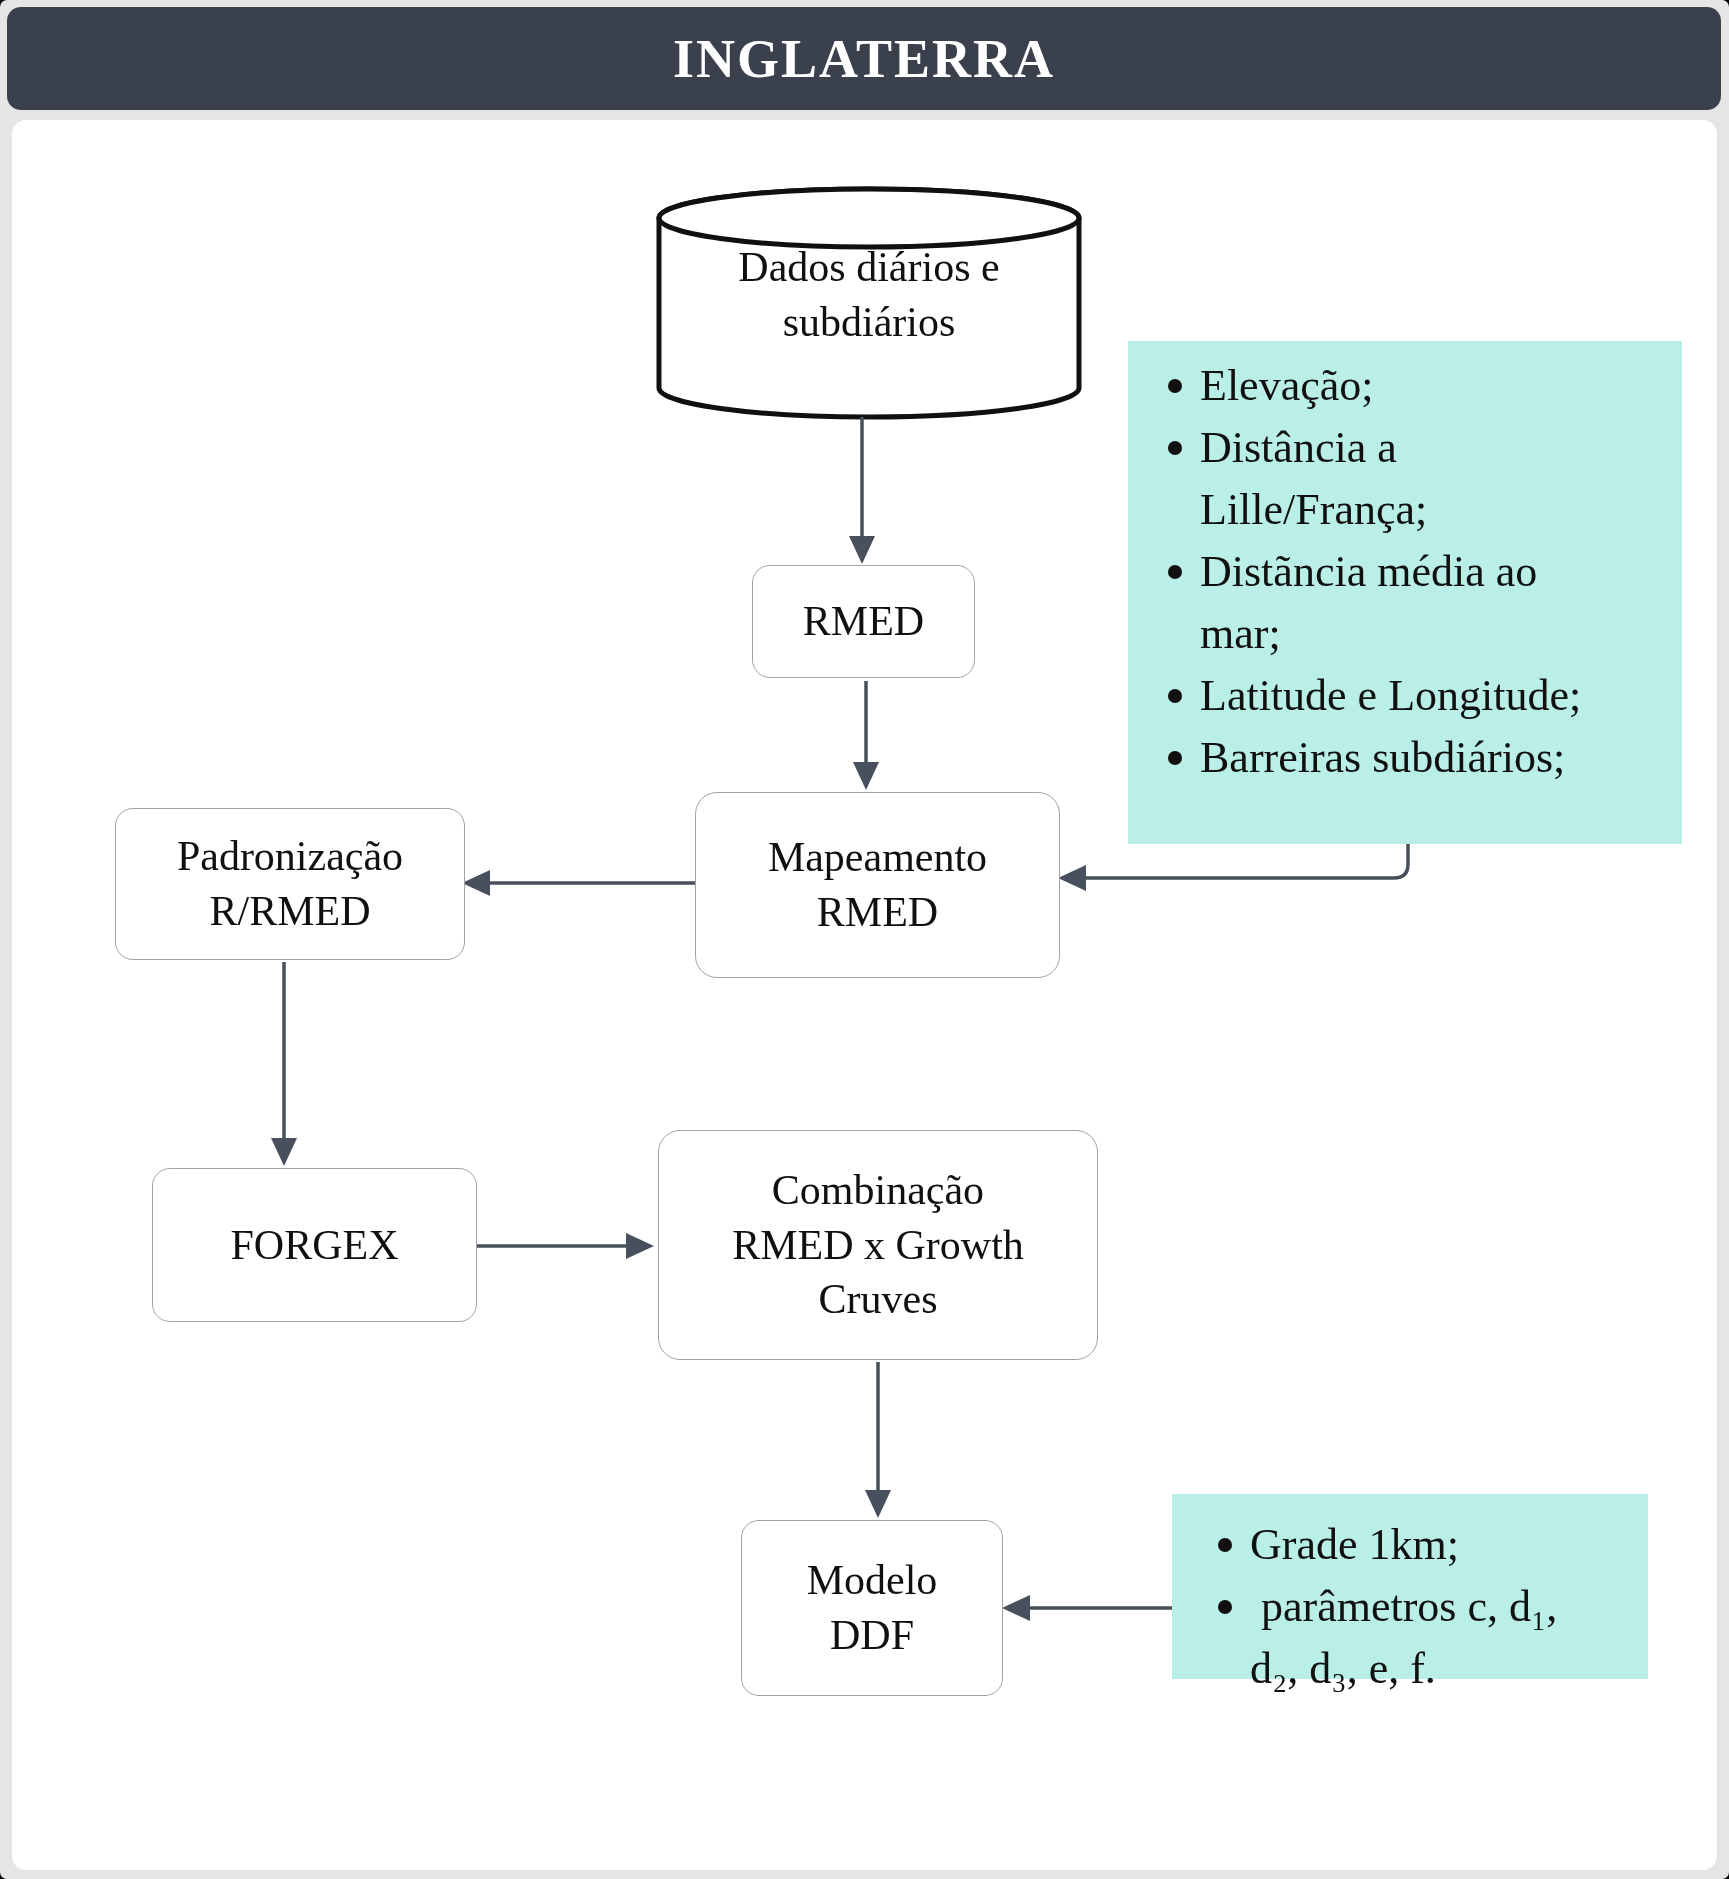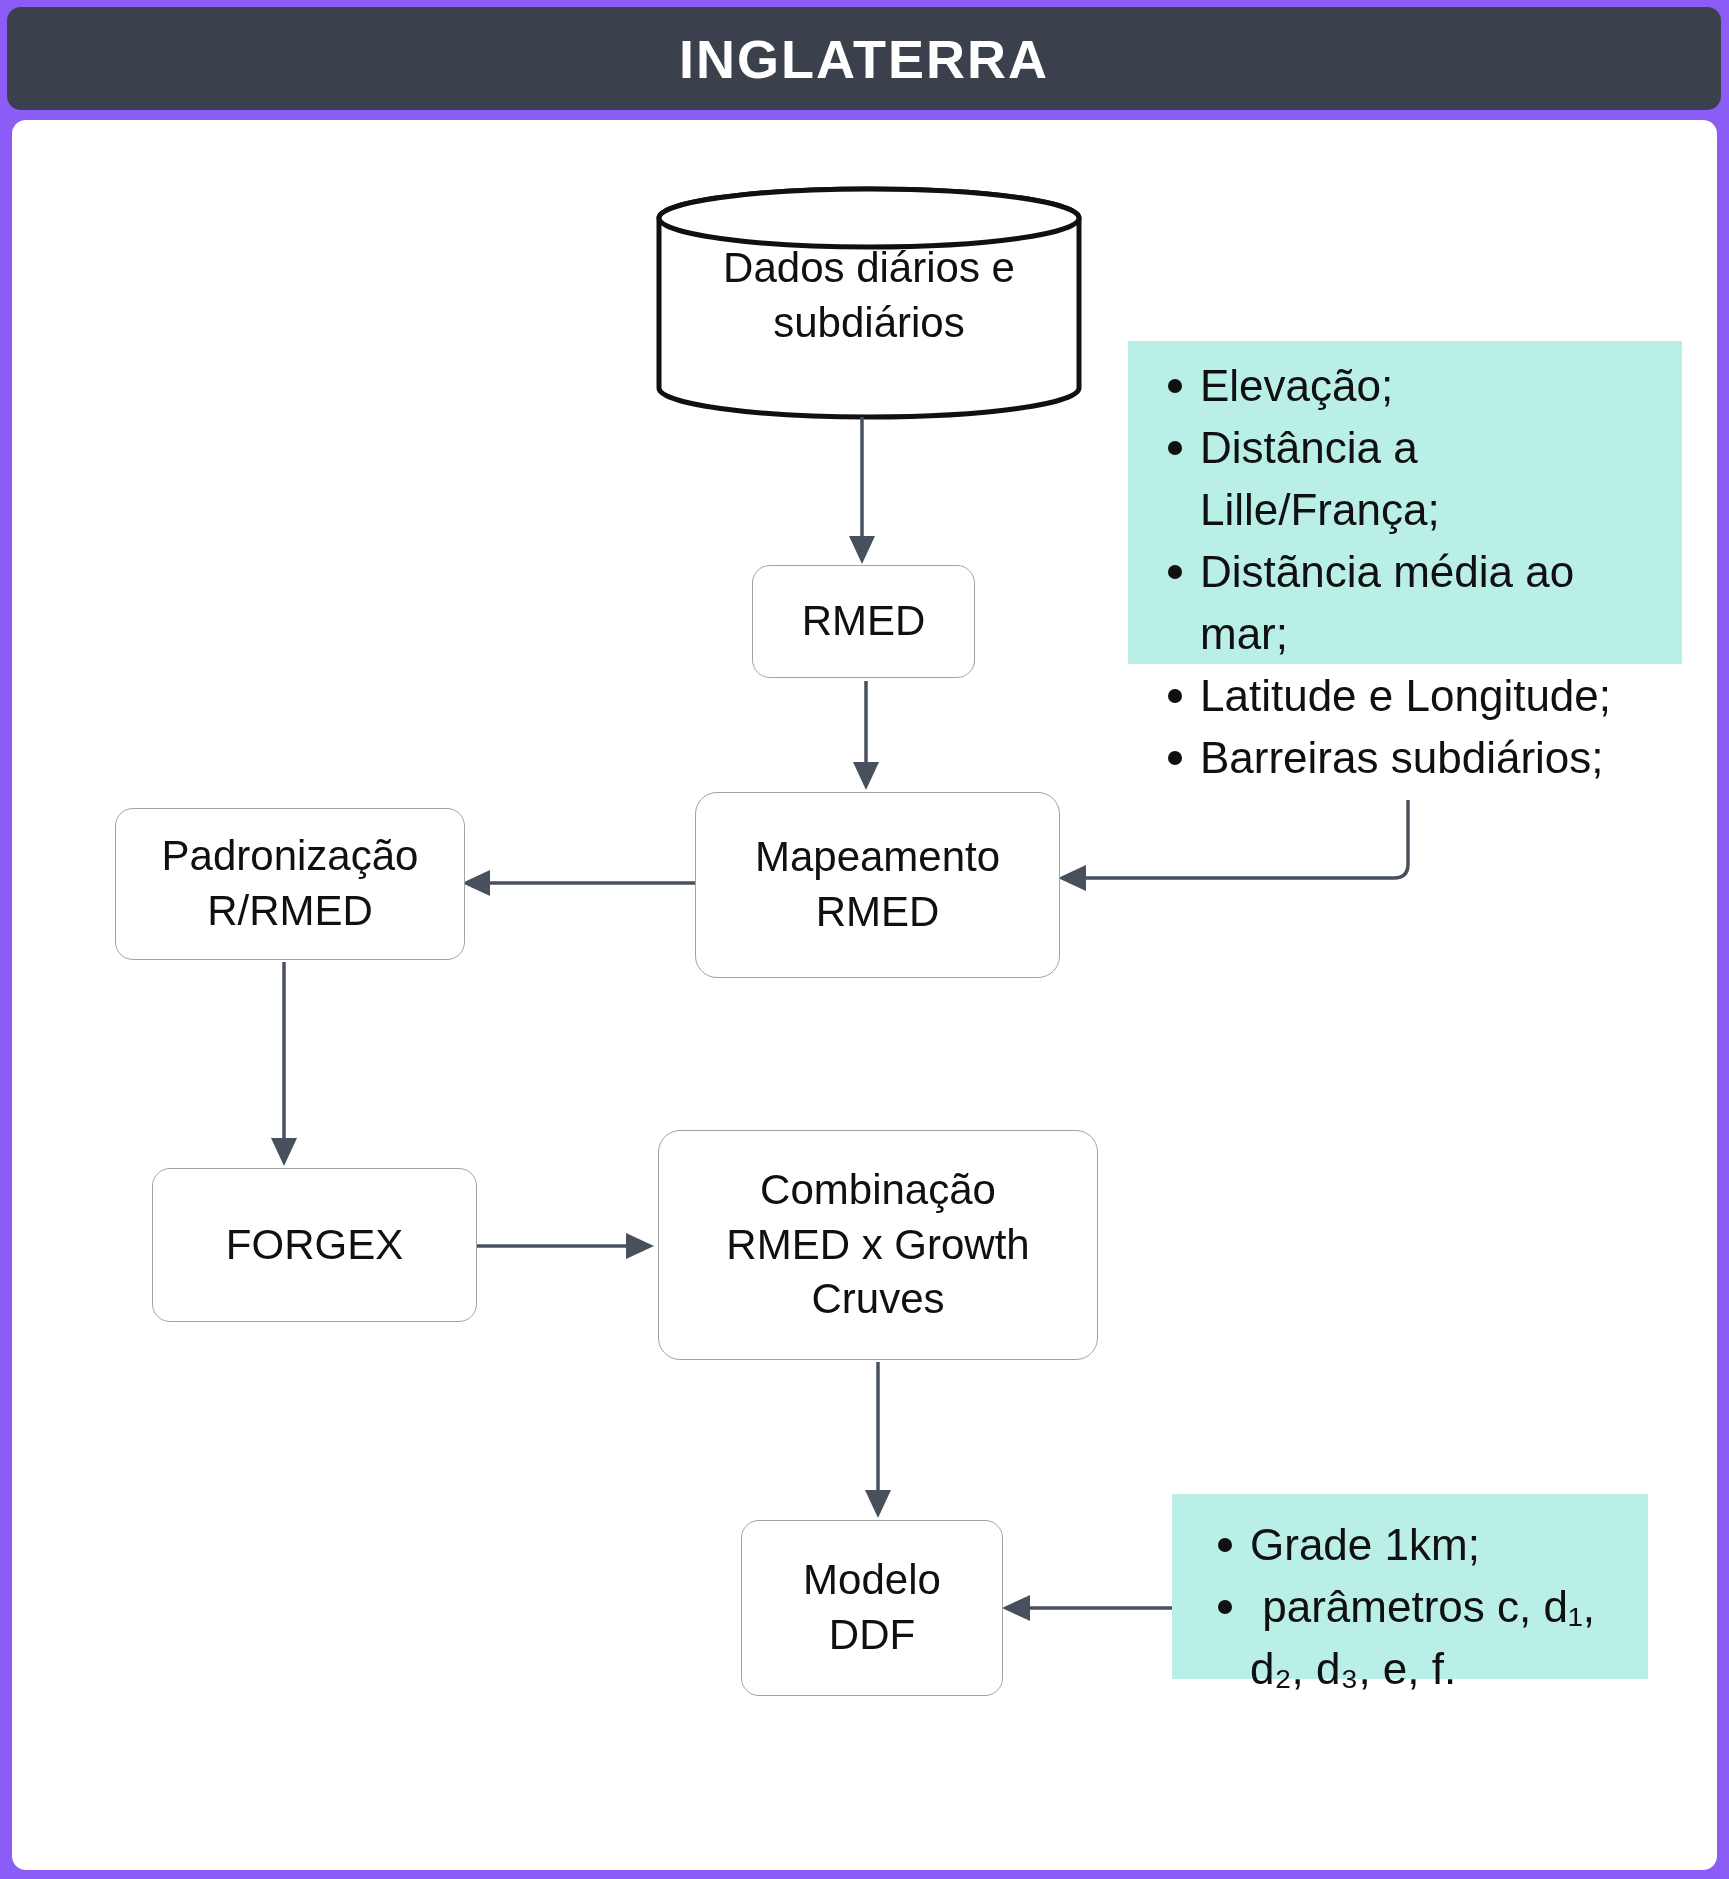--- a/index.html
+++ b/index.html
@@ -1,38 +1,38 @@
 <!DOCTYPE html>
 <html><head>
 <meta charset="utf-8">
 <style>
   html,body{margin:0;padding:0;background:#000;}
-  .stage{position:relative;width:1729px;height:1879px;background:#8b5cf6;
-         font-family:Liberation Sans, sans-serif;color:#101010;overflow:hidden;}
+  .stage{position:relative;width:1729px;height:1879px;background:#e5e5e5;
+         font-family:Liberation Serif, serif;color:#101010;overflow:hidden;border-radius:7px;}
   .panel{position:absolute;left:12px;top:120px;width:1705px;height:1750px;
          background:#ffffff;border-radius:14px;}
   .header{position:absolute;left:7px;top:7px;width:1714px;height:103px;
           background:#3a414c;border-radius:14px;
           display:flex;align-items:center;justify-content:center;}
   .header-title{color:#ffffff;font-size:54px;font-weight:700;letter-spacing:2px;}
   svg.connectors{position:absolute;left:0;top:0;width:1729px;height:1879px;display:block;}
   .node{position:absolute;background:#ffffff;border:1px solid #a3a3a3;border-radius:18px;
         display:flex;align-items:center;justify-content:center;text-align:center;
         box-sizing:border-box;}
   .node .lbl{font-size:42px;line-height:1.3;white-space:pre;}
   #rmed        {left:752px;top:565px;width:223px;height:113px;}
   #mapeamento  {left:695px;top:792px;width:365px;height:186px;border-radius:22px;}
   #padronizacao{left:115px;top:808px;width:350px;height:152px;}
   #forgex      {left:152px;top:1168px;width:325px;height:154px;}
   #combinacao  {left:658px;top:1130px;width:440px;height:230px;border-radius:22px;}
   #modelo      {left:741px;top:1520px;width:262px;height:176px;}
   .cyl-label{position:absolute;left:659px;top:240px;width:420px;text-align:center;
              font-size:42px;line-height:1.32;white-space:pre;}
   .note{position:absolute;background:#b9efe6;box-sizing:border-box;}
-  #note1{left:1128px;top:341px;width:554px;height:323px;padding:14px 10px 0 40px;}
+  #note1{left:1128px;top:341px;width:554px;height:503px;padding:14px 10px 0 40px;}
   #note2{left:1172px;top:1494px;width:476px;height:185px;padding:20px 2px 0 46px;}
   .note-item{display:flex;align-items:flex-start;}
   .note-dot{flex:none;width:14px;height:14px;border-radius:50%;background:#101010;
             margin:24px 18px 0 0;}
   .note-text{font-size:44px;line-height:62px;white-space:pre;}
 </style>
 </head>
 <body>
 
 <div class="stage">

